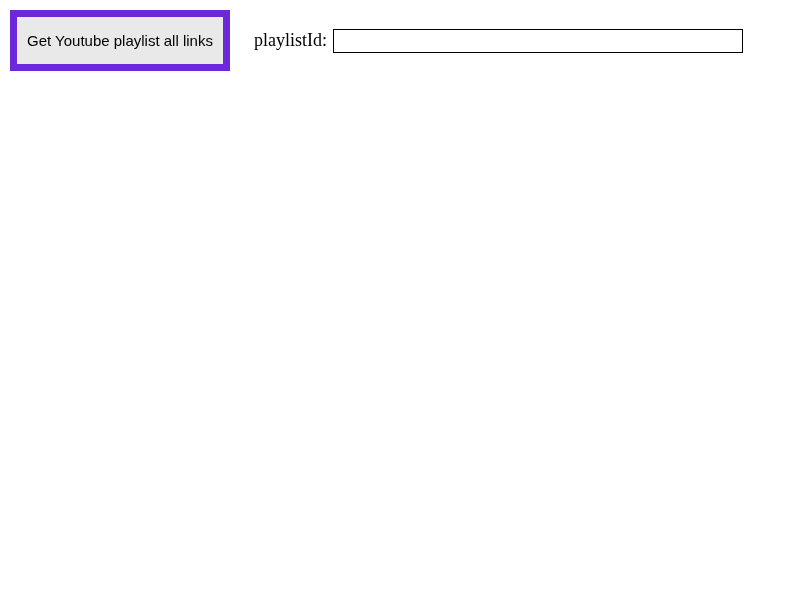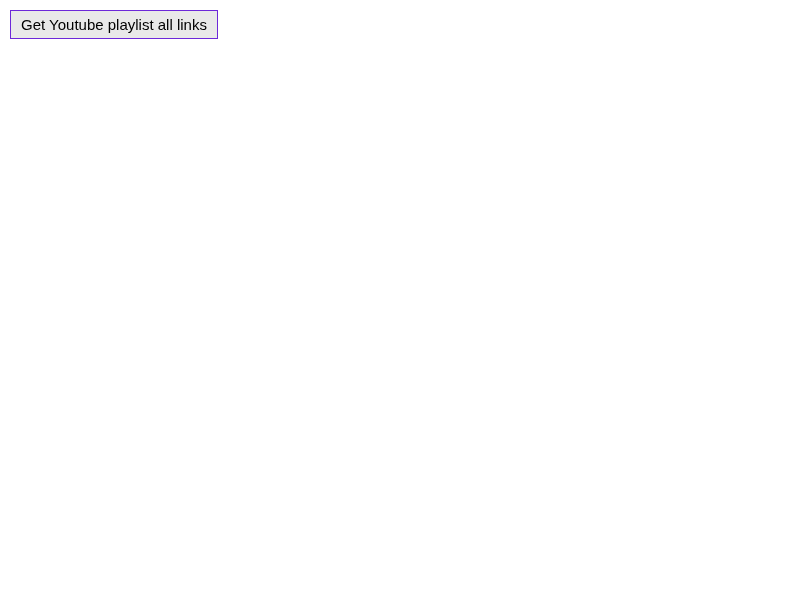--- a/index.html
+++ b/index.html
@@ -16,22 +16,22 @@
     }
     .toolbar {
       display: flex;
       align-items: center;
       gap: 24px;
     }
     .get-button {
       font-family: Arial, sans-serif;
       font-size: 15px;
       background: #e9e9e9;
-      border: 1px solid #6d28d9;
-      padding: 5px 10px;
+      border: 7px solid #6d28d9;
+      padding: 15px 10px;
       cursor: pointer;
       color: #000;
     }
     .field-group {
       display: flex;
       align-items: center;
       gap: 6px;
     }
     .field-label {
       font-family: "Times New Roman", Times, serif;
@@ -46,13 +46,17 @@
       width: 410px;
       height: 24px;
       background: #fff;
     }
   </style>
 </head>
 <body>
 
 <div class="toolbar">
   <button class="get-button">Get Youtube playlist all links</button>
+  <div class="field-group">
+    <span class="field-label">playlistId:</span>
+    <input type="text" class="playlist-input" value="" style="">
+  </div>
 </div>
 
 </body></html>

